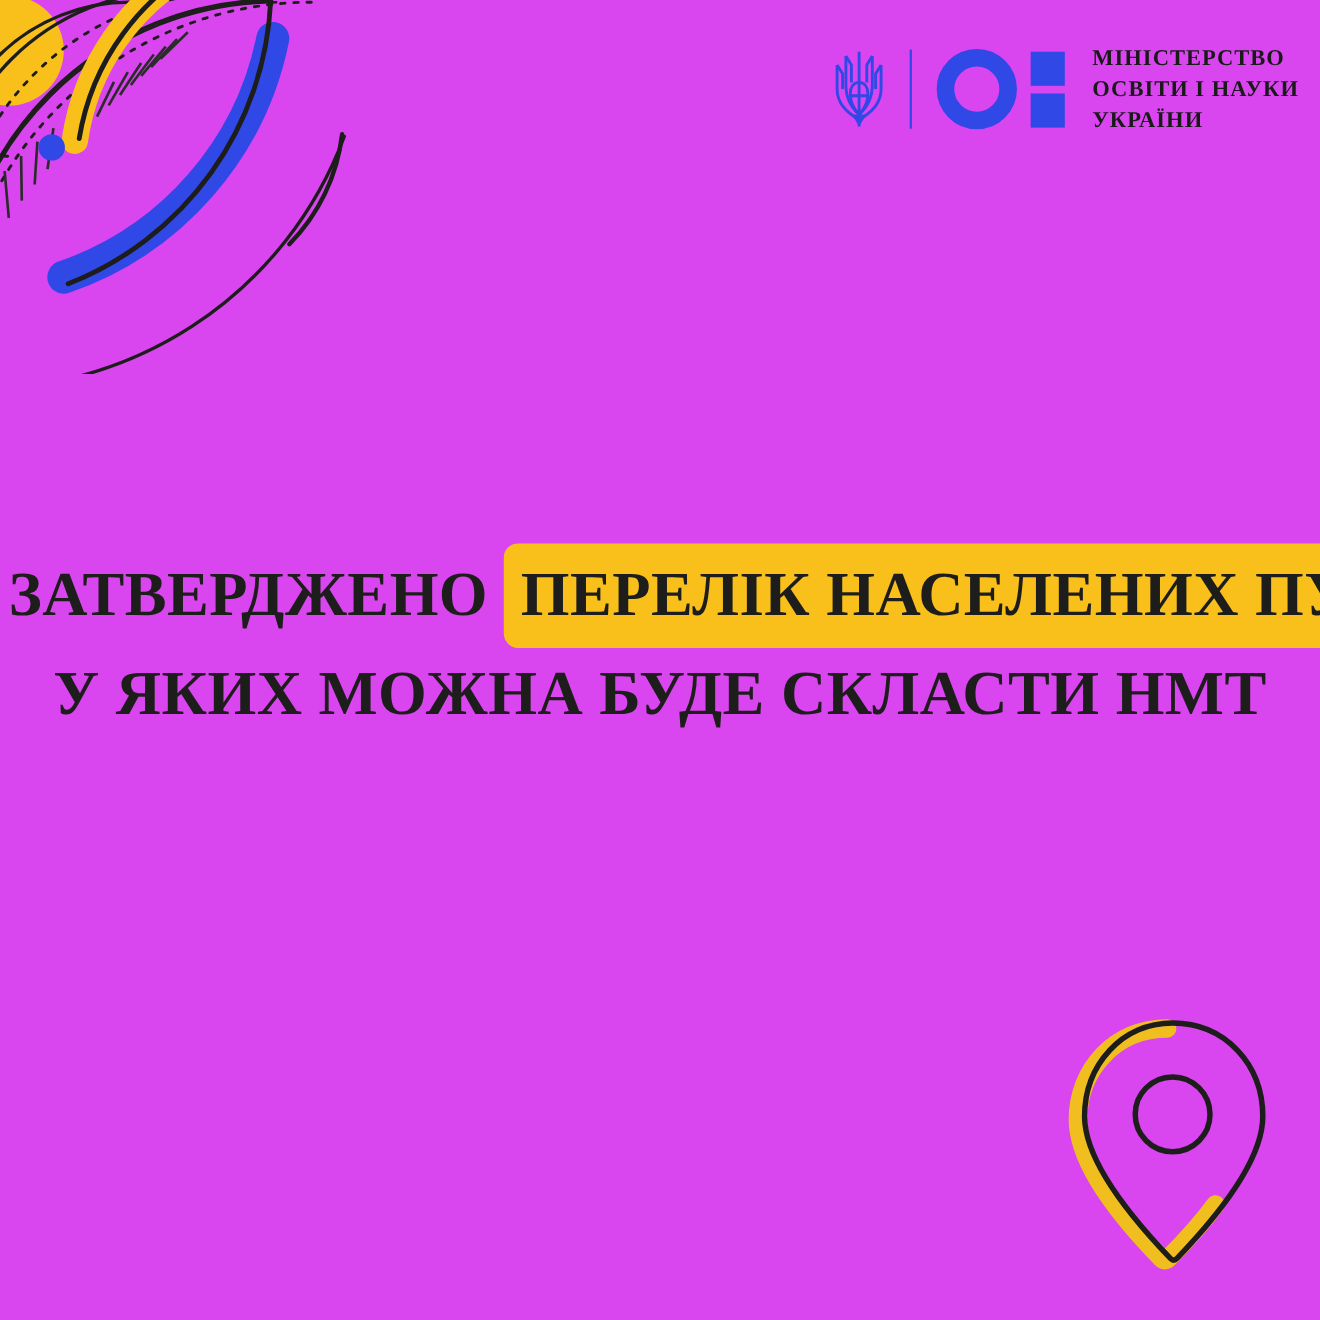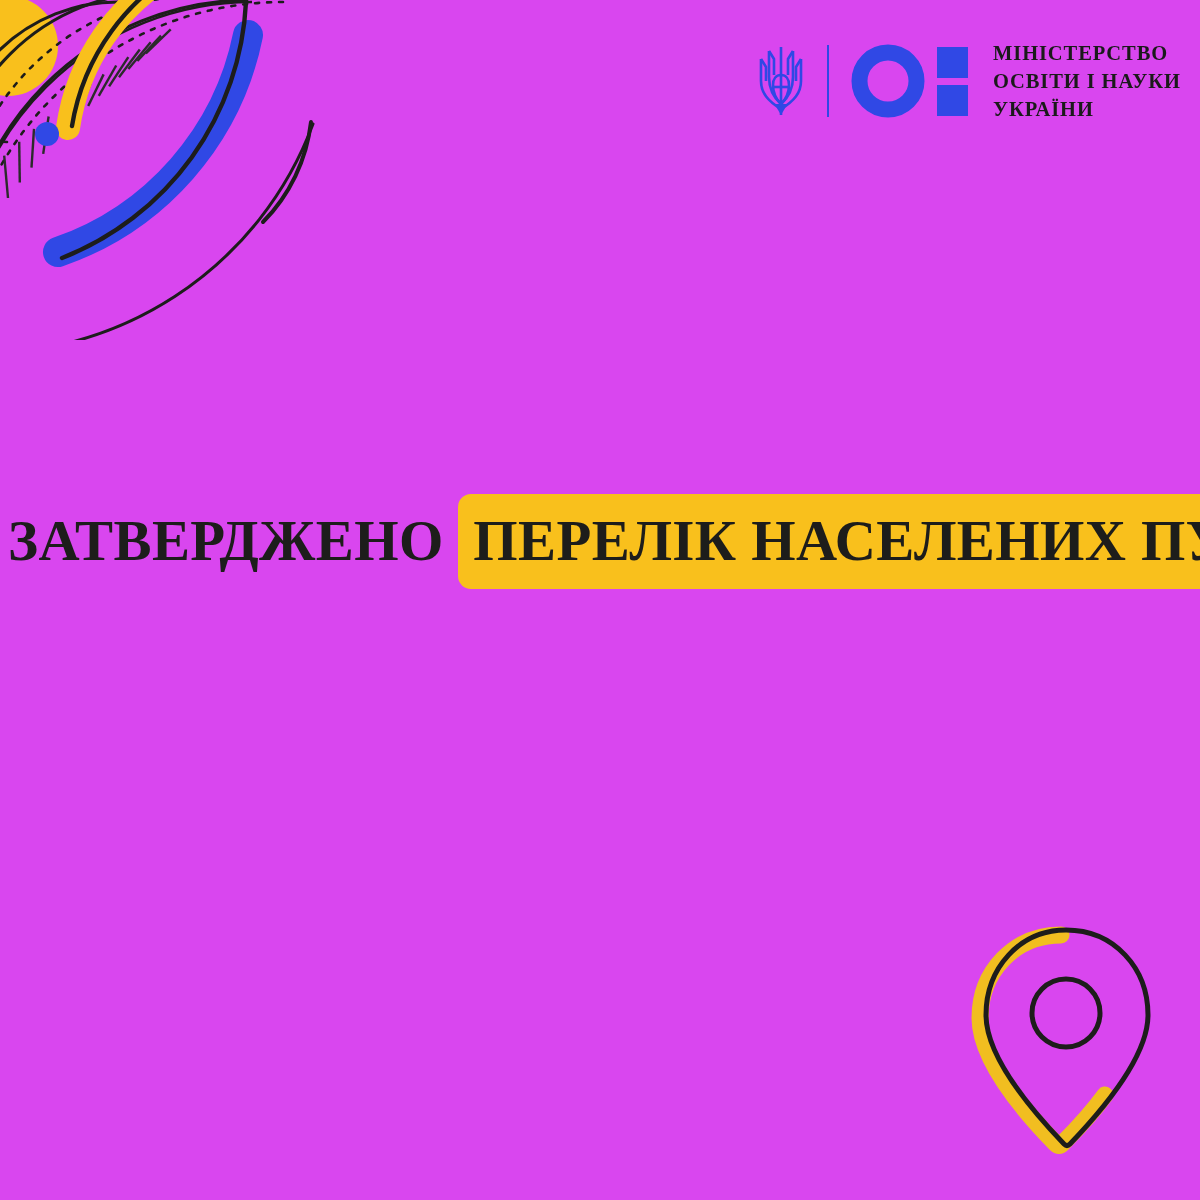--- a/index.html
+++ b/index.html
@@ -185,20 +185,21 @@
 
     <div id="ministry-name">
       <div>МІНІСТЕРСТВО</div>
       <div>ОСВІТИ І НАУКИ</div>
       <div>УКРАЇНИ</div>
     </div>
   </div>
 
   <div id="headline">
     <div id="headline-line-1" class="headline-line"><span>ЗАТВЕРДЖЕНО</span><span>&nbsp;</span><span class="highlight">ПЕРЕЛІК НАСЕЛЕНИХ ПУНКТІВ,</span></div>
+    <div id="headline-line-2" class="headline-line">У ЯКИХ МОЖНА БУДЕ СКЛАСТИ НМТ</div>
   </div>
 
   <svg id="map-pin" viewBox="0 0 220 260">
 
     <path d="M 113 35
              C 66 35 32 72 32 118
              C 32 152 62 197 108 244
              C 110 246 112 246 114 244
              C 132 226 146 210 157 195" fill="none" stroke="#f1be20" stroke-width="17" stroke-linecap="round" stroke-linejoin="round"></path>
 

